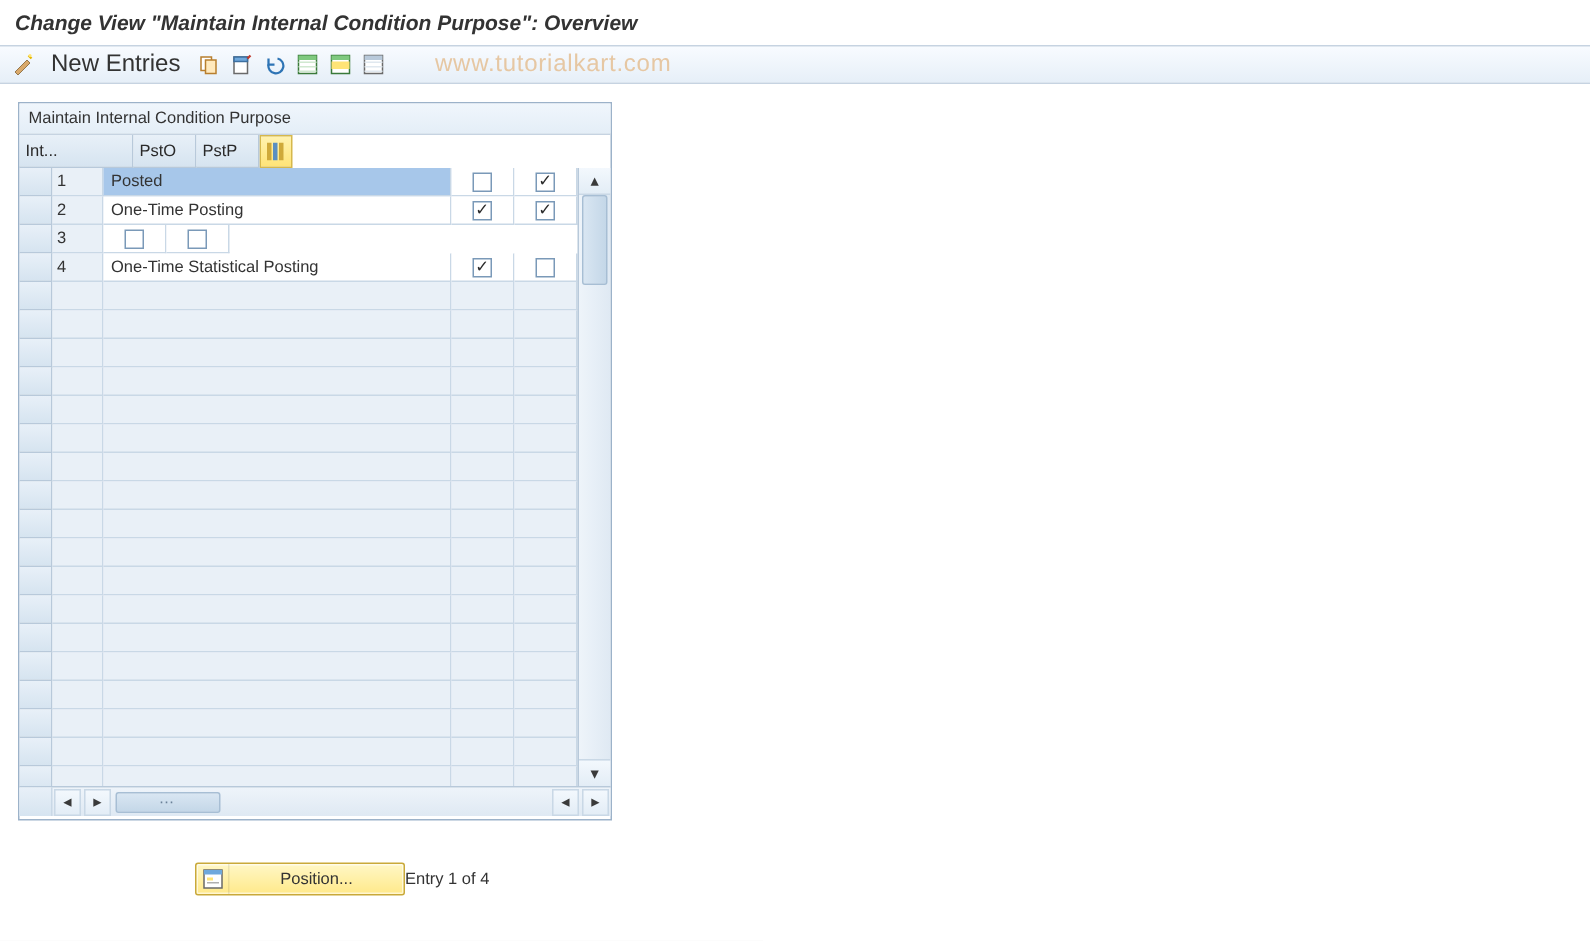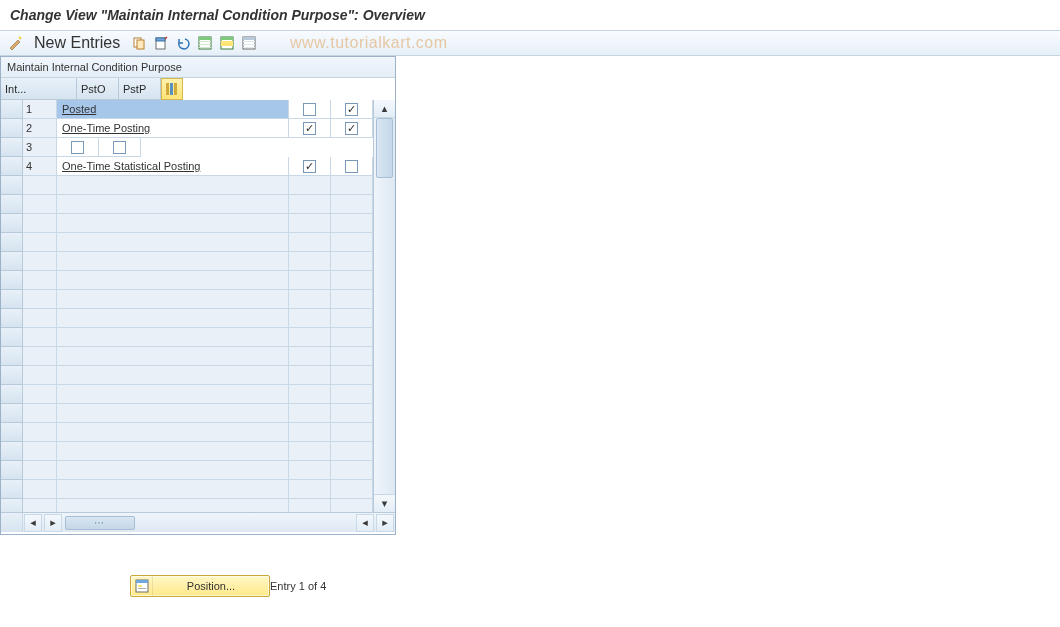--- a/index.html
+++ b/index.html
@@ -19,21 +19,21 @@
     display: flex; align-items: center; padding: 0 6px;
     gap: 4px;
     position: relative;
   }
   .tool-btn { width: 18px; height: 18px; display:flex; align-items:center; justify-content:center; border-radius:2px; cursor:pointer; }
   .wand-icon svg, .icon16 svg { display:block; }
   .new-entries { font-size:16px; color:#333; padding: 2px 6px; cursor:pointer; }
   .watermark { position:absolute; left:290px; top:3px; font-size:16px; color:#e6c7a3; letter-spacing:0.5px; font-family: "Segoe UI", Arial, sans-serif; }
 
   
-  .content { padding: 0; }
+  .content { padding: 12px; }
 
   .panel { width: 396px; border: 1px solid #9cb2c9; background:#fff; }
   .panel-title { font-size:11px; color:#333; padding: 4px 6px; background: linear-gradient(#f0f6fc,#e4eef7); border-bottom:1px solid #c6d3e1; }
 
   .grid-wrap { position:relative; height: 456px; }
   .grid-head { display:flex; height:22px; }
   .grid-head .col {
     background: linear-gradient(#e8f0f8,#d6e4f0);
     border-right:1px solid #b8c9da; border-bottom:1px solid #b8c9da;
     display:flex; align-items:center; padding: 0 4px; color:#2a2a2a; position:relative;
@@ -59,21 +59,21 @@
   .cell.id { width: 34px; }
   .cell.name { width: 232px; }
   .cell.psto { width: 42px; justify-content:center; }
   .cell.pstp { width: 42px; justify-content:center; }
   .col.id { width: 56px; }
   .col.name { width: 232px; }
   .col.psto { width: 42px; }
   .col.pstp { width: 42px; }
 
   .grid-row.filled .cell.name.selected { background:#a7c7ea; }
-  .grid-row.filled .cell.name span { display:inline-block; padding:0 2px;text-decoration:underline; }
+  .grid-row.filled .cell.name span { display:inline-block; padding:0 2px; }
 
   
   .grid-head .col.id { width:76px; }
 
   .chk {
     width:13px; height:13px; border:1px solid #7a99b8; background:#fff; display:inline-flex; align-items:center; justify-content:center;
   }
   .chk.checked::after { content:"✓"; font-size:11px; line-height:11px; color:#2a2a2a; }
 
   .vscroll {

